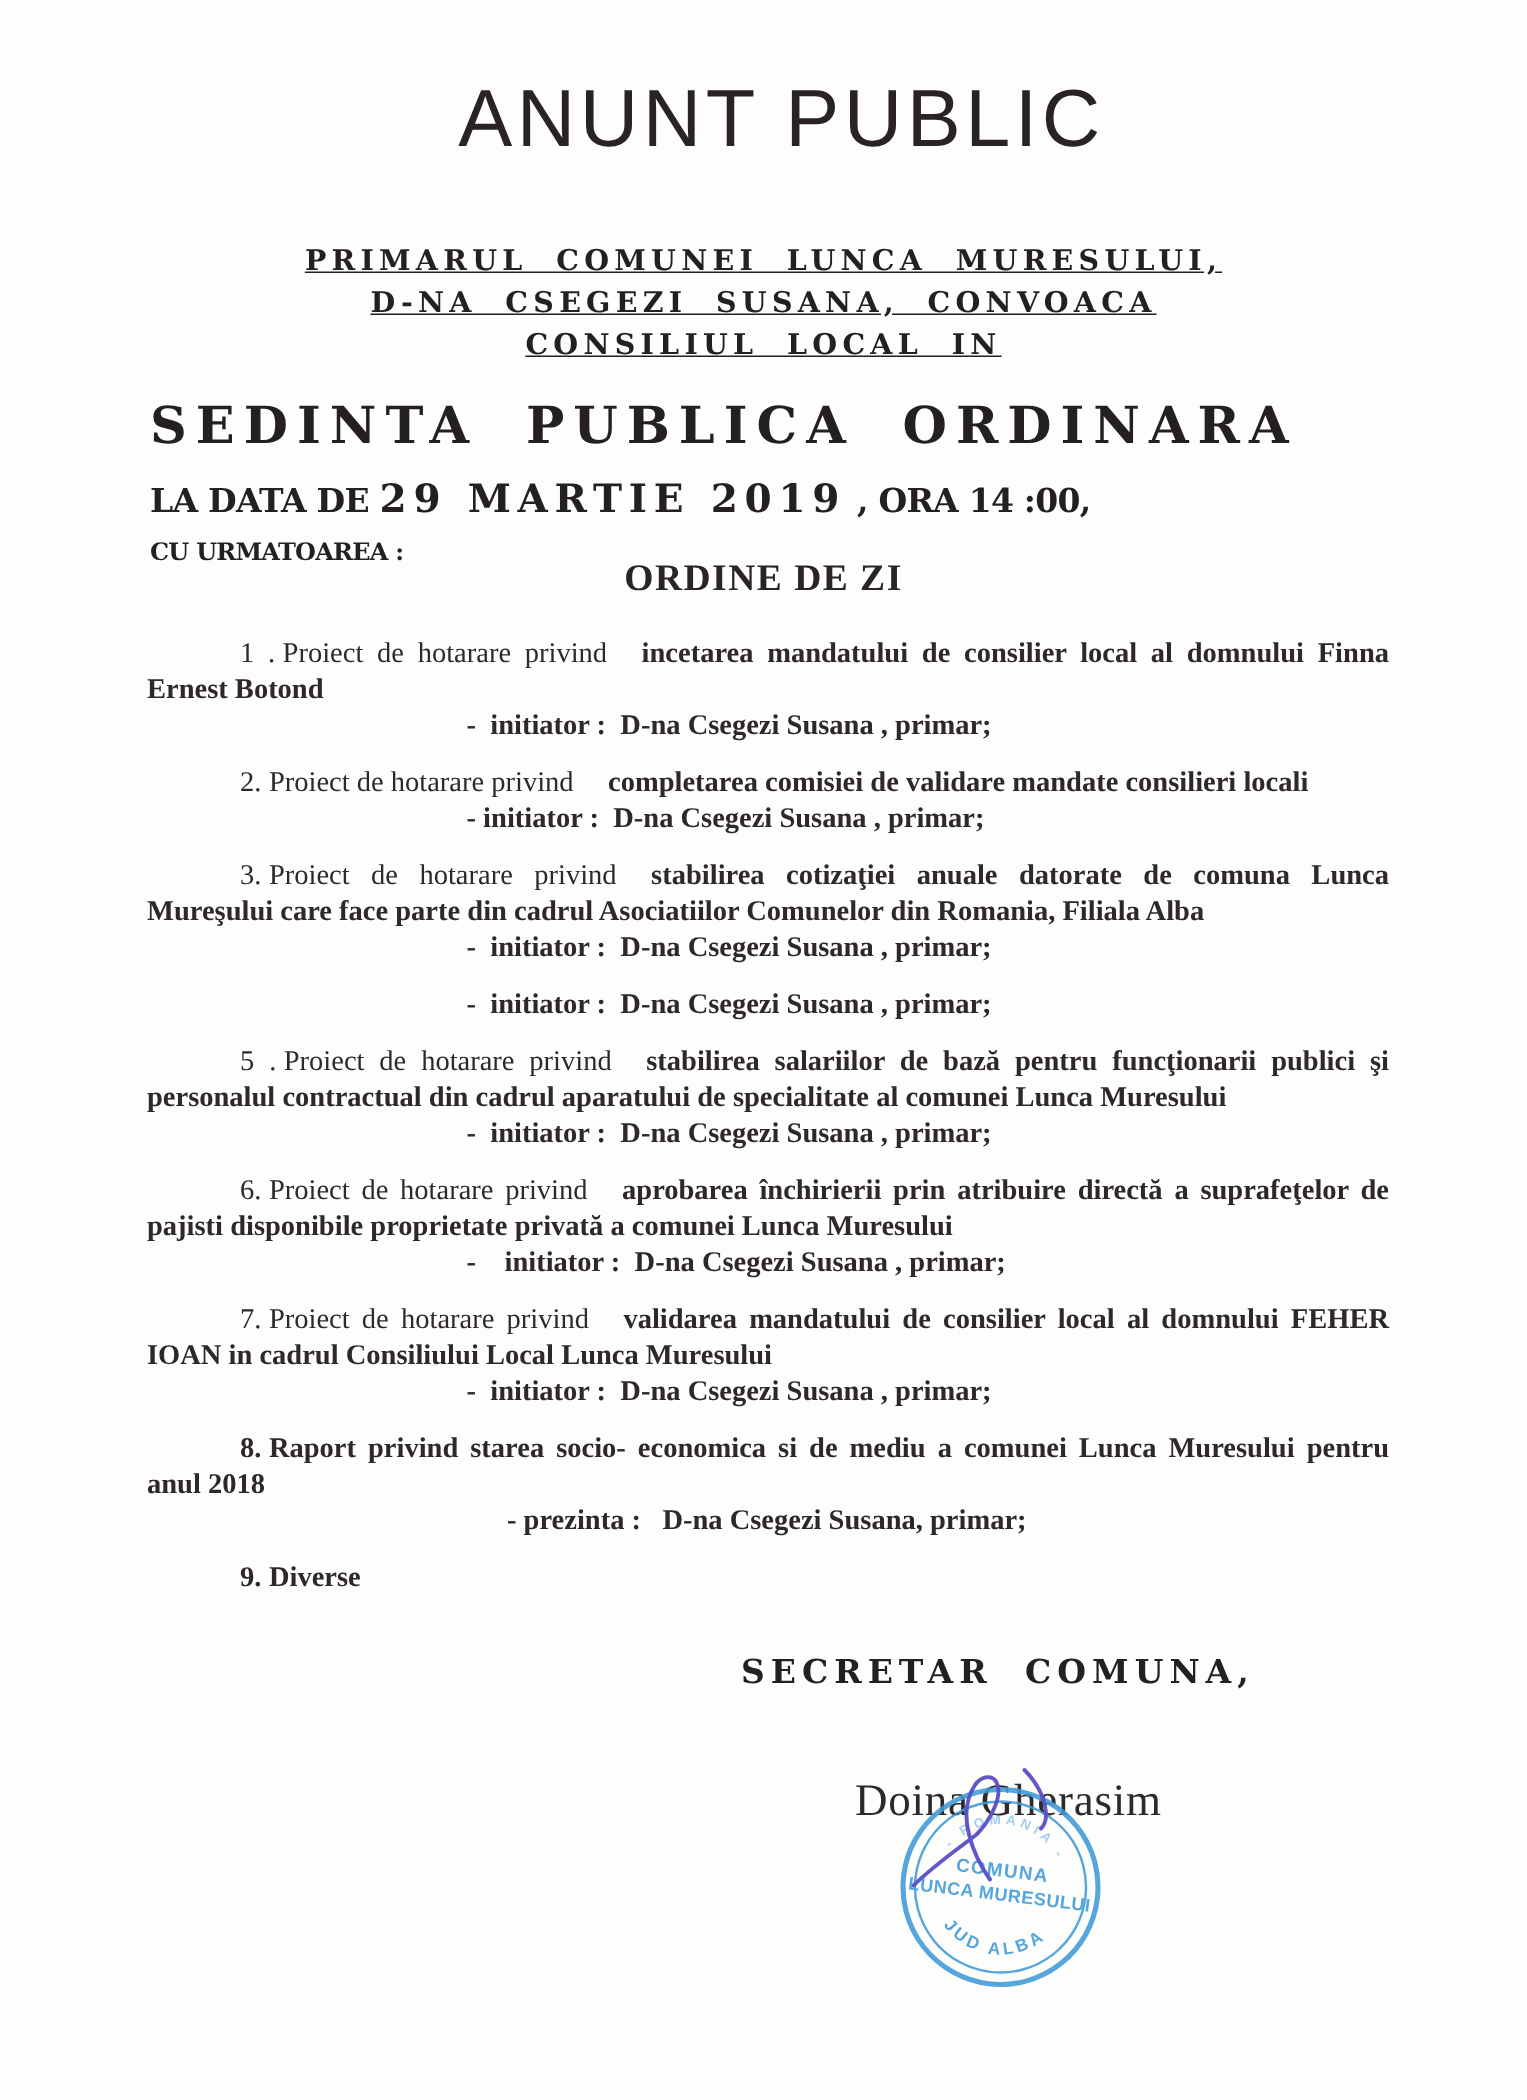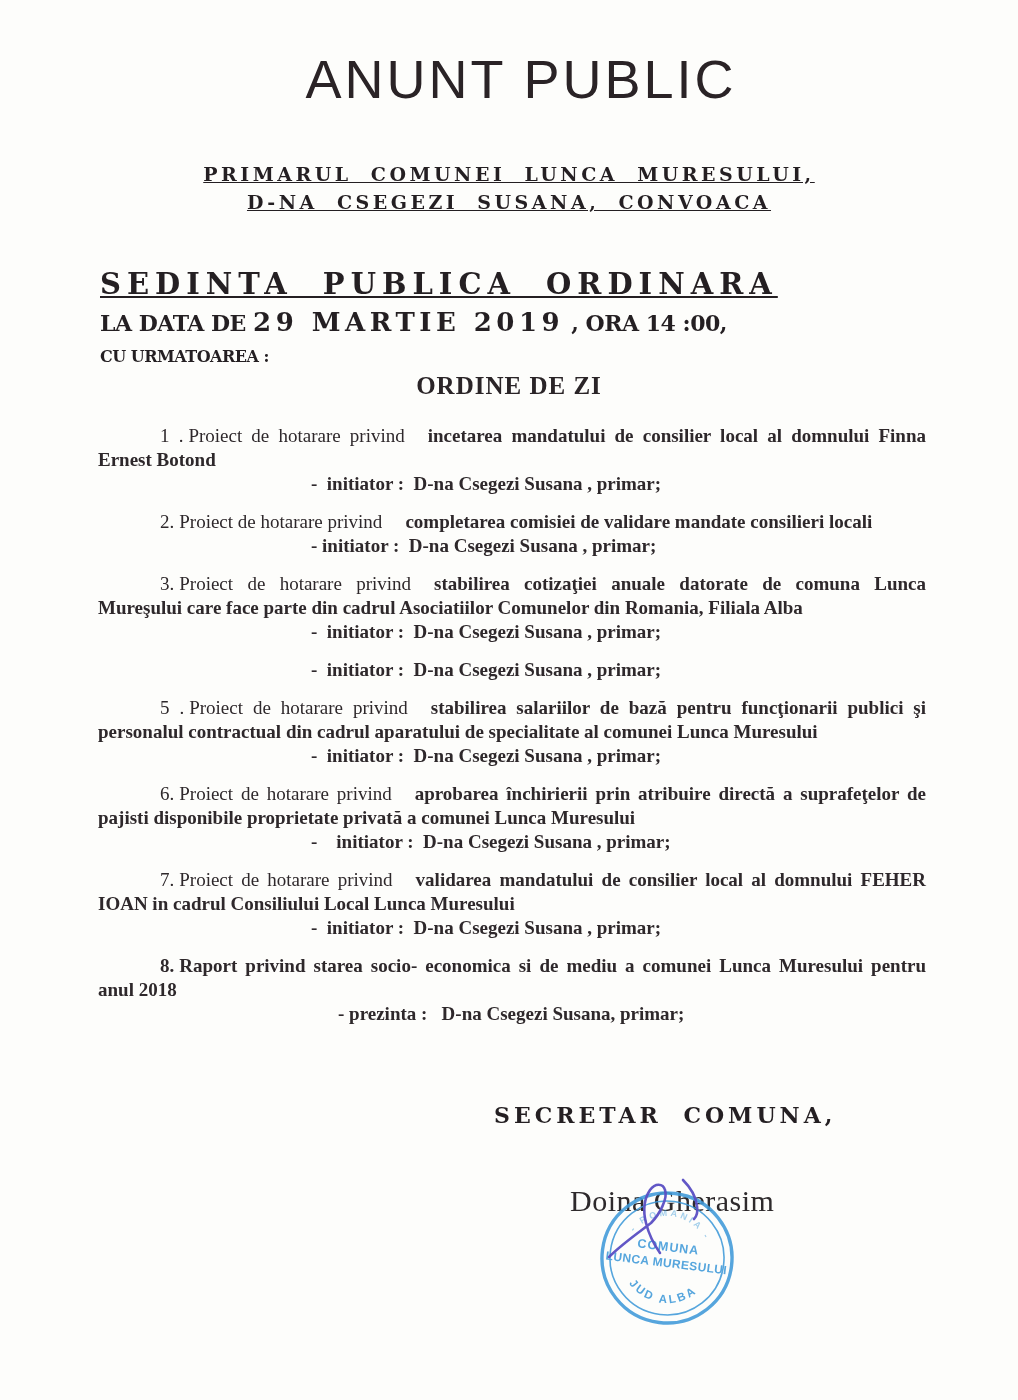--- a/index.html
+++ b/index.html
@@ -19,23 +19,23 @@
   .announce {
     position:absolute; top:160px; left:0; width:100%;
     text-align:center; font-family:"DejaVu Serif", serif;
     font-weight:700; color:#241f22;text-decoration:underline;
   }
   .announce .a-line { font-size:19px; letter-spacing:3.5px; word-spacing:9px; line-height:28px; }
   
   .meeting { position:absolute; top:266px; left:100px; width:860px; color:#241f22; }
   .meeting-title {
     font-family:"DejaVu Serif", serif; font-weight:700;
-    font-size:29px; letter-spacing:6px; word-spacing:14px; line-height:36px;text-decoration:underline;
+    font-size:34px; letter-spacing:6px; word-spacing:14px; line-height:36px;
   }
-  .date-line { margin-top:4px; white-space:pre-wrap; line-height:32px; }
+  .date-line { margin-top:15px; white-space:pre-wrap; line-height:32px; }
   .cond { font-family:"DejaVu Serif", serif; font-weight:700; font-size:22px; letter-spacing:-0.5px; }
   .date-big { font-family:"DejaVu Serif", serif; font-weight:700; font-size:26px; letter-spacing:4.5px; }
   .follow-line { font-family:"DejaVu Serif", serif; font-weight:700; font-size:16px; letter-spacing:-0.5px; line-height:30px; }
   .agenda-heading {
     position:absolute; top:372px; left:0; width:100%; text-align:center;
     font-size:25px; font-weight:700; letter-spacing:1px; color:#2a2427;
     font-family:"Liberation Serif", serif;
   }
   
   .agenda { position:absolute; top:424px; left:98px; width:828px; font-size:19px; line-height:24px; }
@@ -66,20 +66,21 @@
 </head>
 <body>
 
 <div class="page">
 
   <h1 class="doc-title">ANUNT PUBLIC</h1>
 
   <div class="announce">
     <div class="a-line">PRIMARUL  COMUNEI  LUNCA MURESULUI,</div>
     <div class="a-line">D-NA CSEGEZI SUSANA,  CONVOACA</div>
+    <div class="a-line">CONSILIUL LOCAL IN</div>
   </div>
 
   <div class="meeting">
     <div class="meeting-title">SEDINTA PUBLICA ORDINARA</div>
     <div class="date-line"><span class="cond">LA DATA DE </span><span class="date-big">29 MARTIE 2019</span><span class="cond"> , ORA 14 :00,</span></div>
     <div class="follow-line">CU URMATOAREA :</div>
   </div>
 
   <div class="agenda-heading">ORDINE DE ZI</div>
 
@@ -117,20 +118,23 @@
     <div class="item">
       <p class="itext"><span class="num">7.</span><span class="lead">Proiect de hotarare  privind</span><span class="subject">validarea  mandatului de consilier local al domnului FEHER IOAN  in cadrul Consiliului Local Lunca Muresului</span></p>
       <p class="initiator">-  initiator :  D-na Csegezi Susana , primar;</p>
     </div>
 
     <div class="item">
       <p class="itext bold"><span class="num">8.</span><span class="subject">Raport privind starea socio- economica si de mediu a comunei Lunca Muresului  pentru anul 2018</span></p>
       <p class="initiator prezinta">- prezinta :   D-na Csegezi Susana, primar;</p>
     </div>
 
+    <div class="item">
+      <p class="itext bold"><span class="num">9.</span><span class="subject">Diverse</span></p>
+    </div>
 
   </div>
 
   <div class="sig-role">SECRETAR COMUNA,</div>
   <div class="sig-name">Doina Gherasim</div>
 
   <svg class="stamp-svg" viewBox="575 1165 210 215" xmlns="http://www.w3.org/2000/svg">
     <g opacity="0.88" transform="rotate(7 667 1258)">
       <circle cx="667" cy="1258" r="65" fill="none" stroke-width="3.4" stroke="#3f9ad9"></circle>
       <circle cx="667" cy="1258" r="57" fill="none" stroke-width="1.6" stroke="#3f9ad9"></circle>

